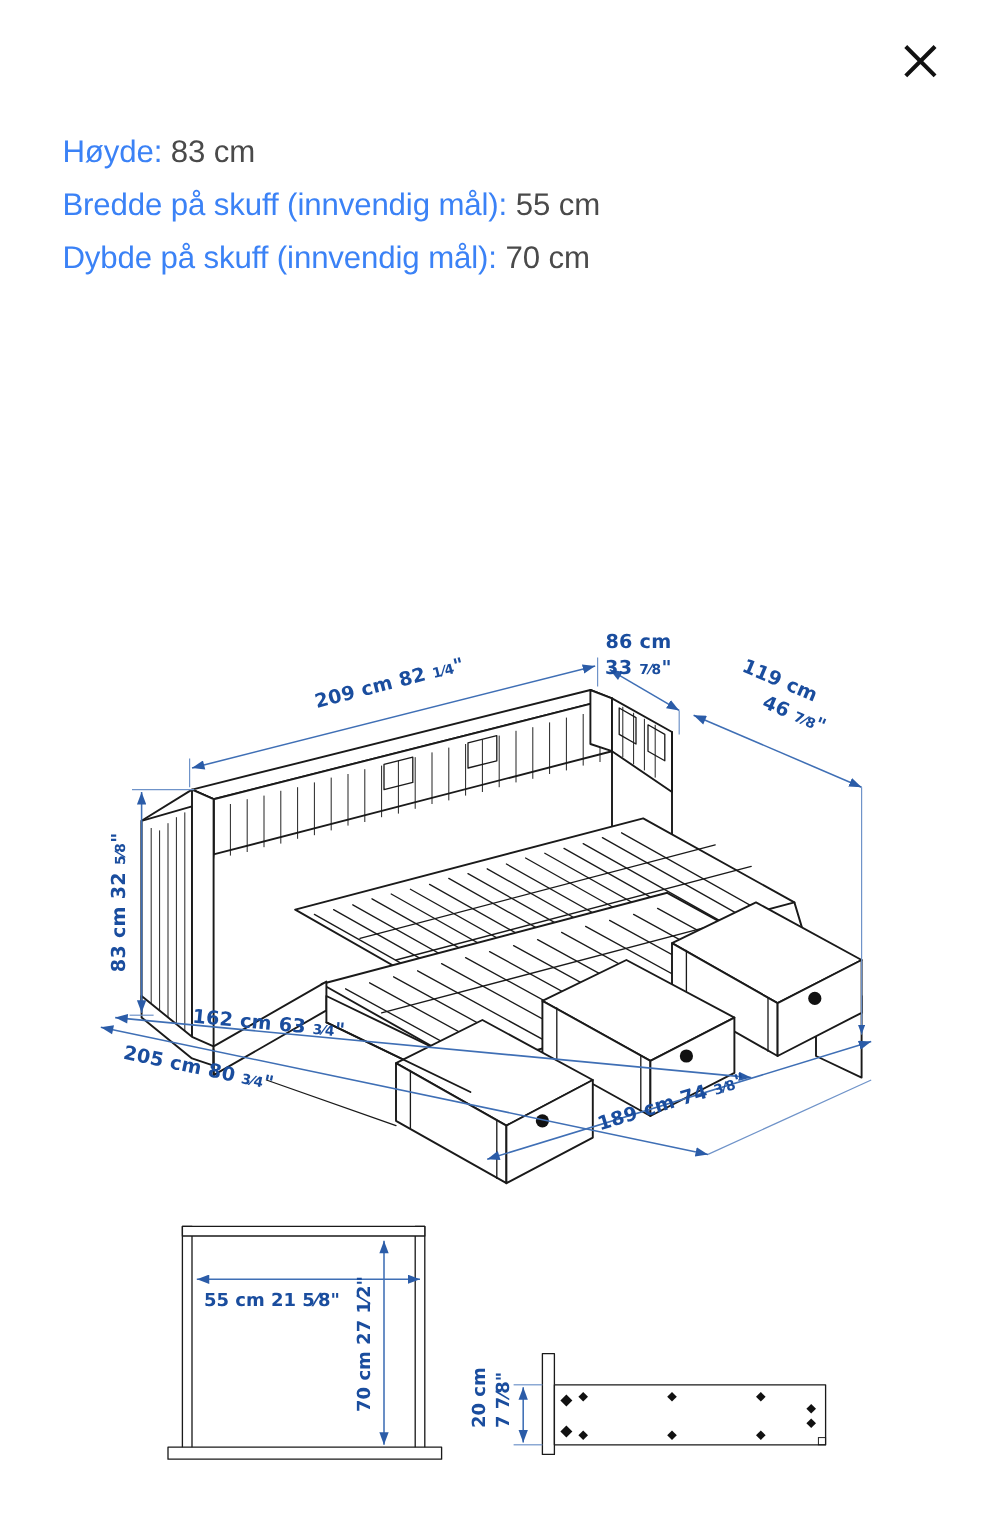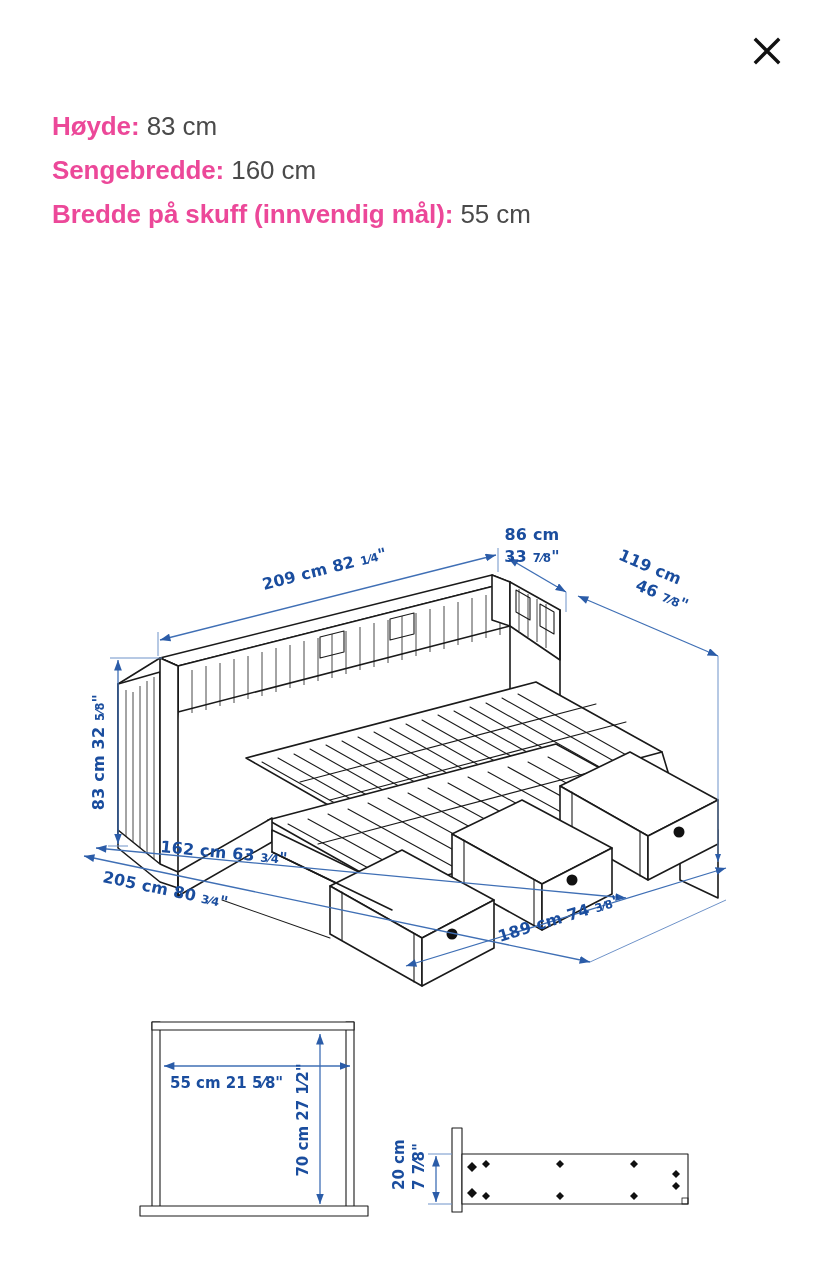--- a/index.html
+++ b/index.html
@@ -41,22 +41,22 @@
     top: 104px;
     width: 700px;
   }
   .spec-row {
     font-size: 26px;
     line-height: 44px;
     white-space: nowrap;
     letter-spacing: -0.1px;
   }
   .spec-label {
-    font-weight: 700;
-    color: #ec4899;
+    font-weight: 400;
+    color: #3b82f6;
   }
   .spec-value {
     font-weight: 400;
     color: #4a4a4a;
   }
 
   
   .drawing-wrap {
     position: absolute;
     left: 0;
@@ -106,26 +106,26 @@
     </svg>
   </span>
 </button>
 
 <div class="spec-list">
   <div class="spec-row">
     <span class="spec-label">Høyde:</span>
     <span class="spec-value">83 cm</span>
   </div>
   <div class="spec-row">
-    <span class="spec-label">Sengebredde:</span>
-    <span class="spec-value">160 cm</span>
+    <span class="spec-label">Bredde på skuff (innvendig mål):</span>
+    <span class="spec-value">55 cm</span>
   </div>
   <div class="spec-row">
-    <span class="spec-label">Bredde på skuff (innvendig mål):</span>
-    <span class="spec-value">55 cm</span>
+    <span class="spec-label">Dybde på skuff (innvendig mål):</span>
+    <span class="spec-value">70 cm</span>
   </div>
 </div>
 
 <div class="drawing-wrap">
 <svg viewBox="0 0 818 760" xmlns="http://www.w3.org/2000/svg">
   <defs>
     <marker id="ah" markerWidth="9" markerHeight="9" refX="8" refY="3" orient="auto">
       <path d="M0,0 L8,3 L0,6 z" class="arrowfill"></path>
     </marker>
     <marker id="ah2" markerWidth="9" markerHeight="9" refX="0" refY="3" orient="auto">

